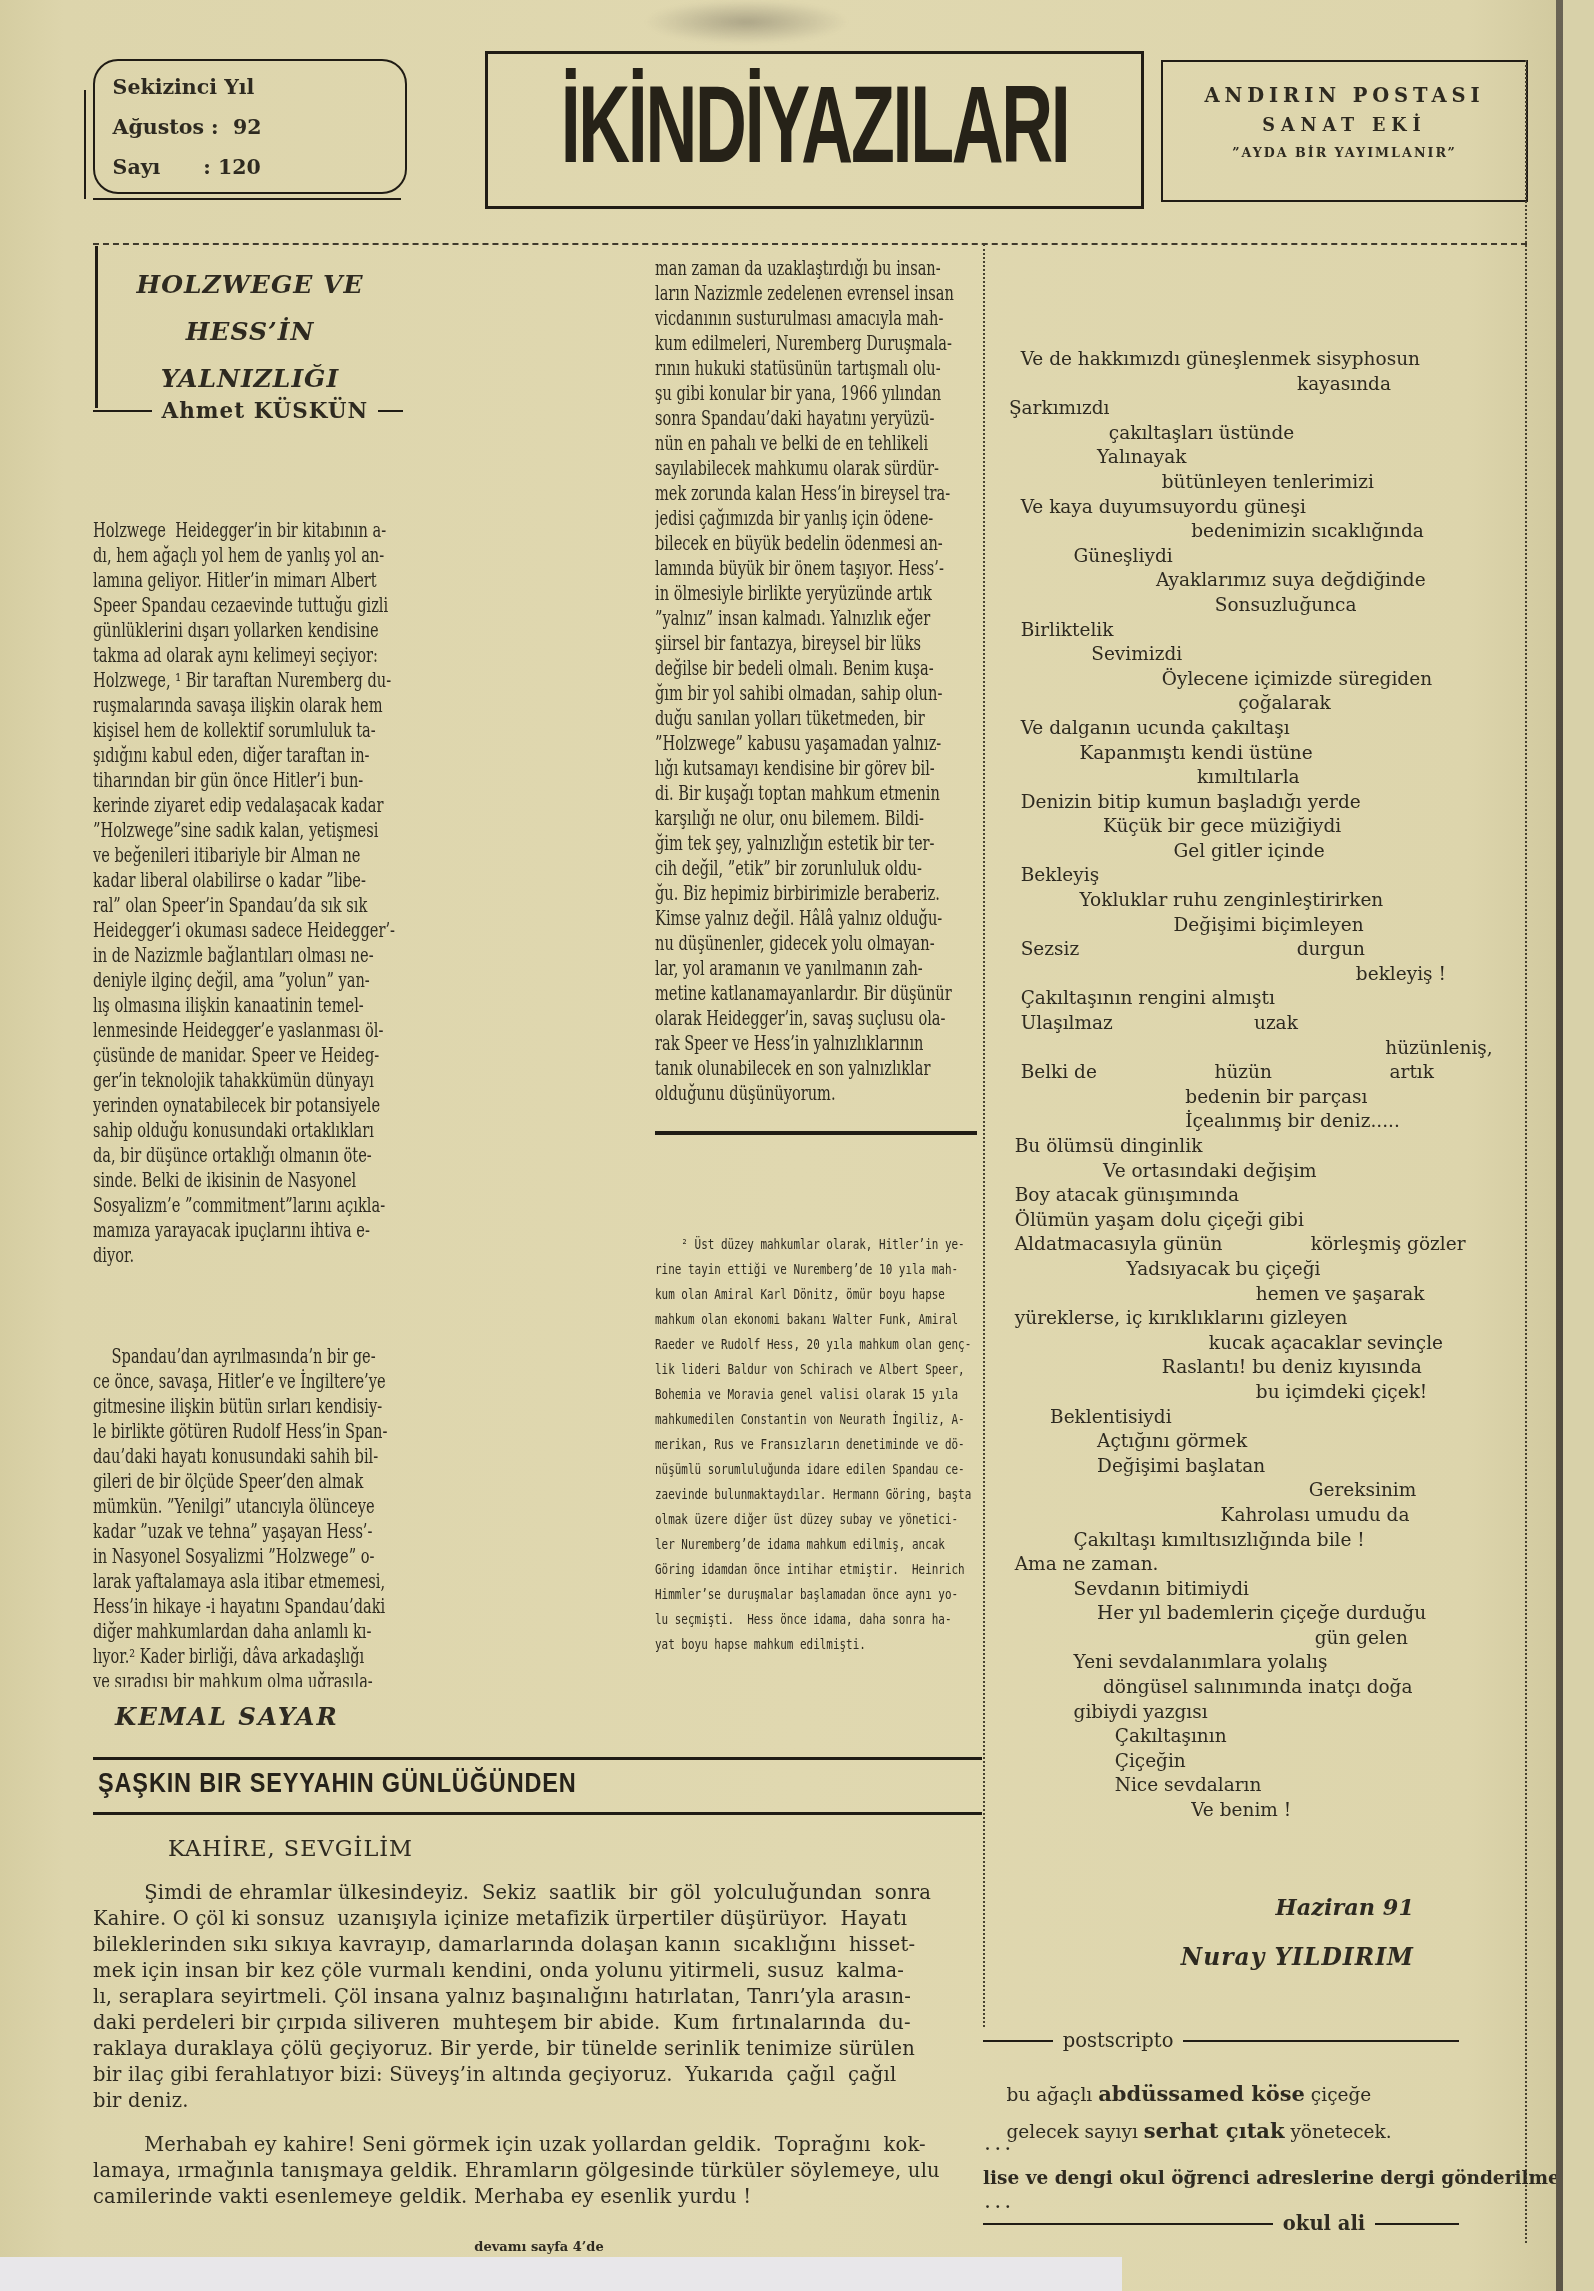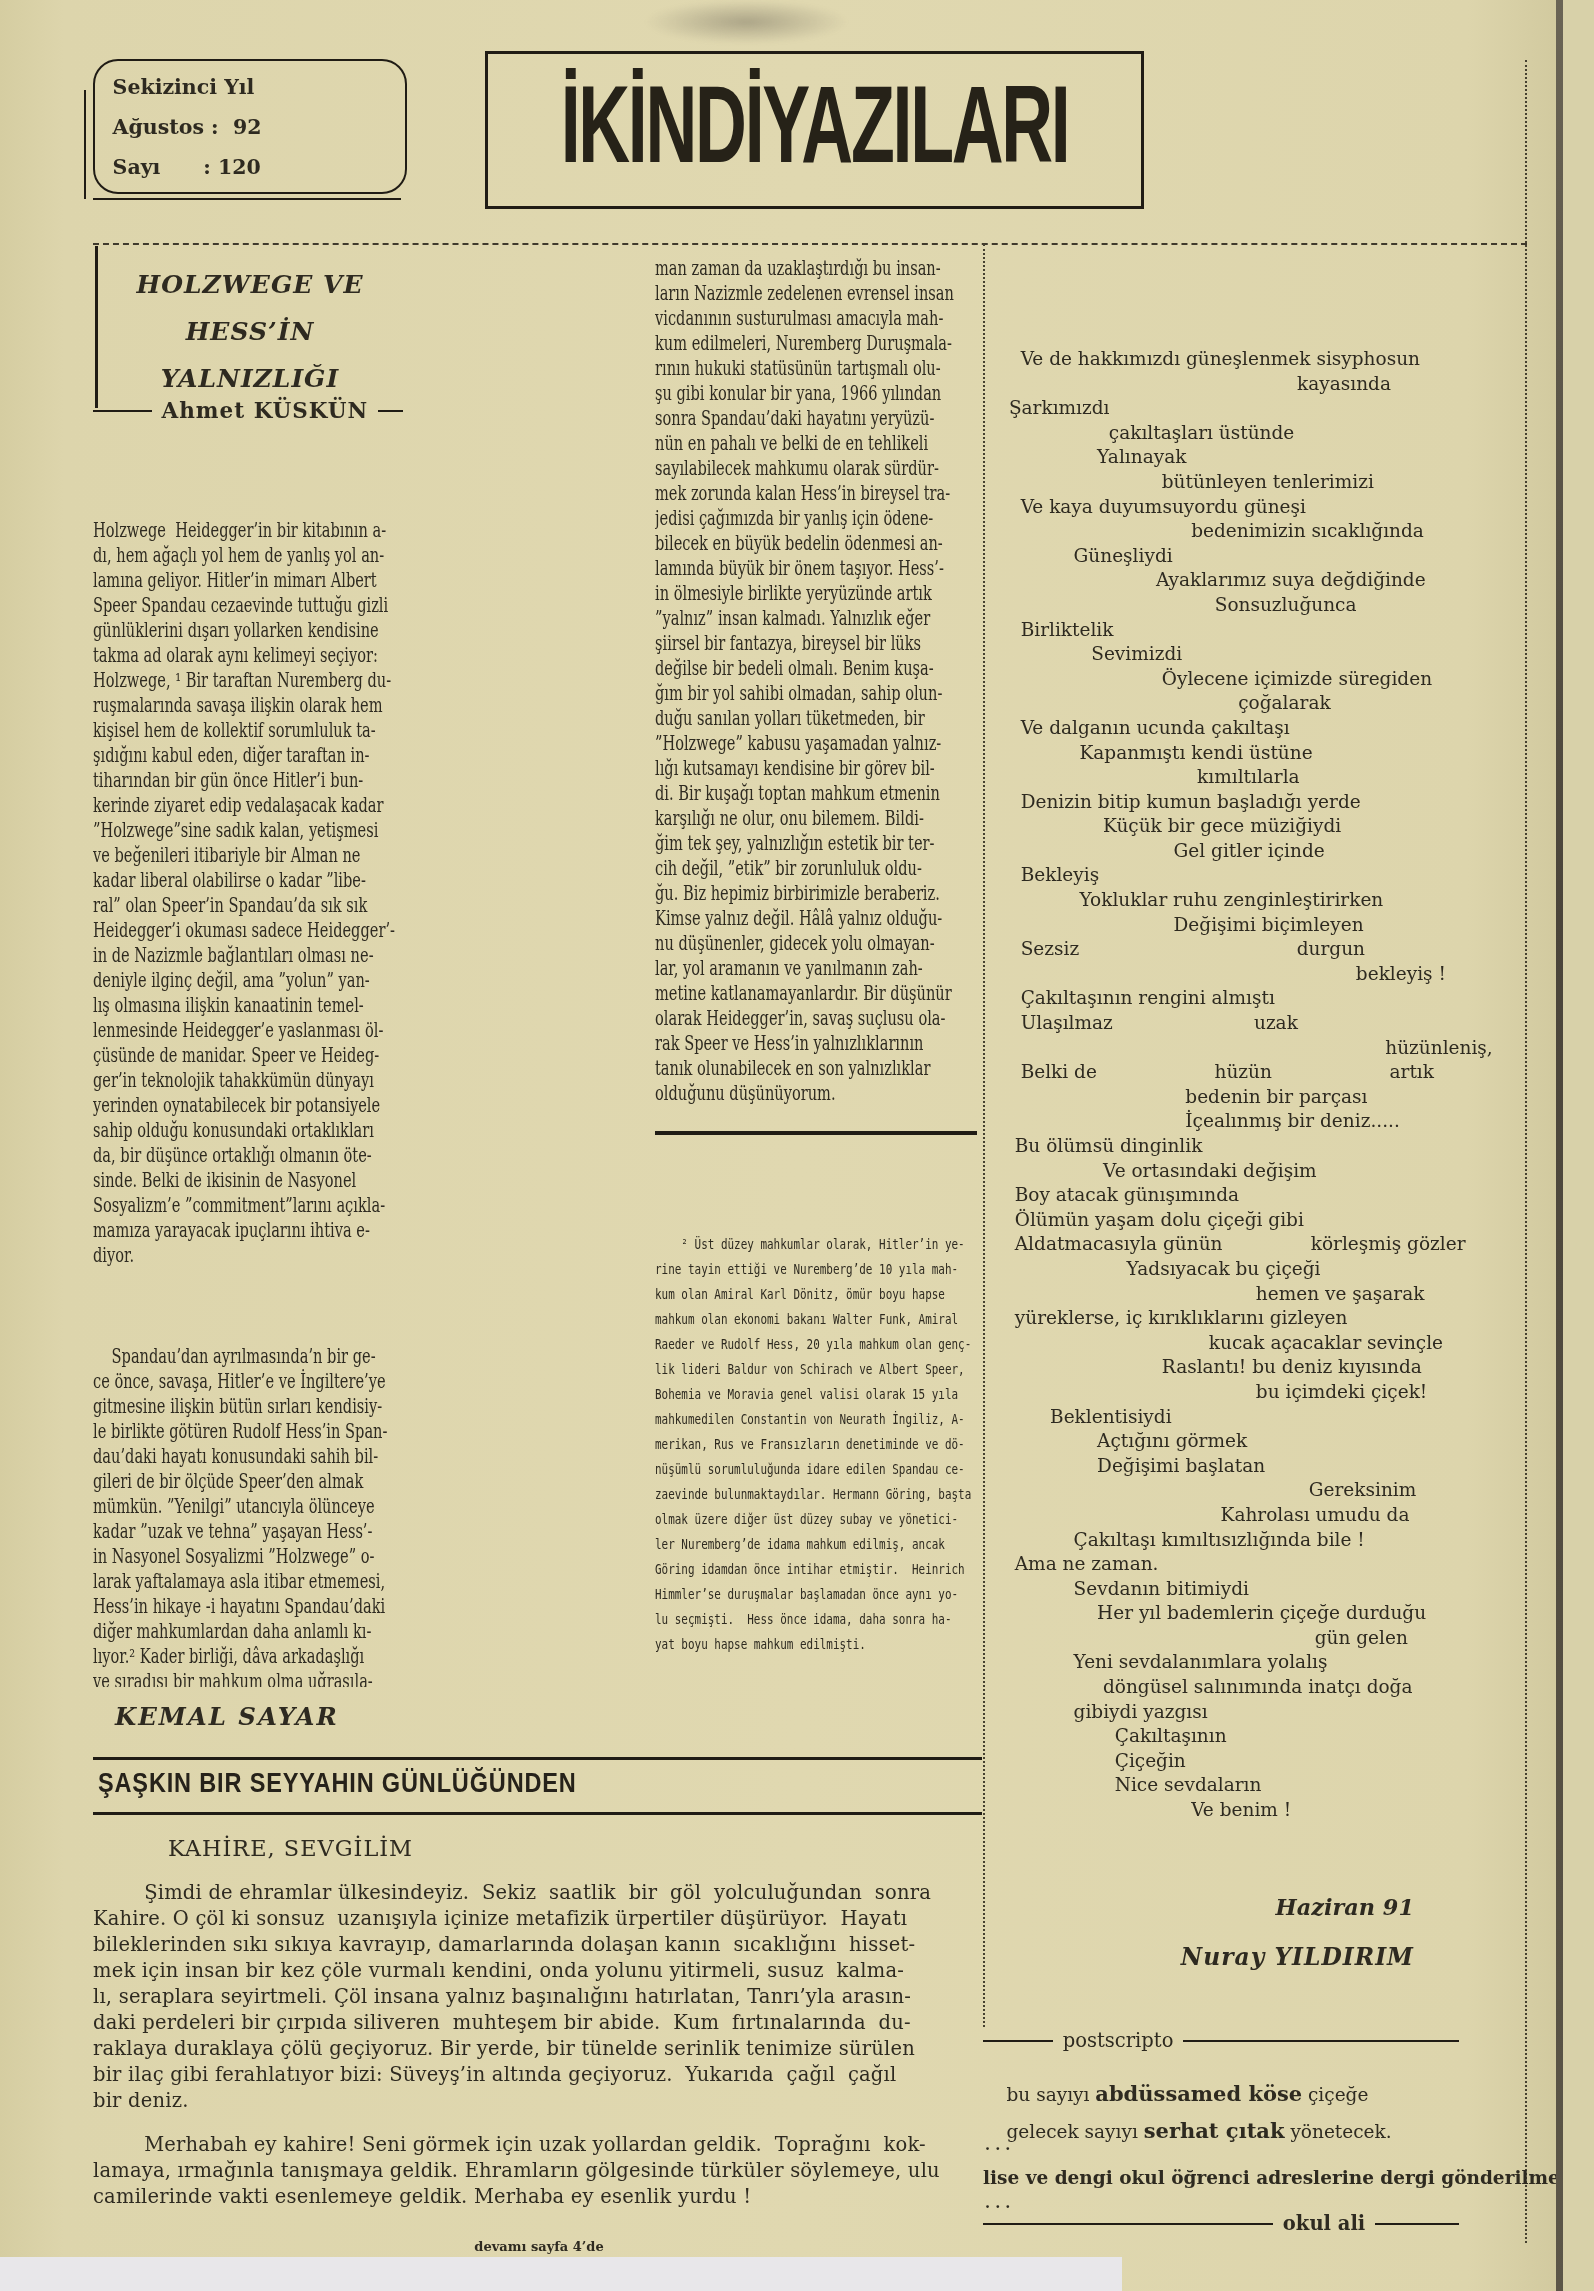--- a/index.html
+++ b/index.html
@@ -62,20 +62,25 @@
   </div>
   <div class="rule" style="left:84px;top:90px;width:2px;height:109px;"></div>
   <div class="rule" style="left:93px;top:198px;width:308px;height:2px;"></div>
 
   <div class="box" style="left:485px;top:51px;width:653px;height:152px;border-width:3.9px;text-align:center;">
     <div style="margin-top:17.6px;">
       <span class="masthead-title">İKİNDİYAZILARI</span>
     </div>
   </div>
 
+  <div class="box" style="left:1161px;top:60px;width:363px;height:138px;text-align:center;">
+    <div class="rb1" style="margin-top:21.5px;">ANDIRIN POSTASI</div>
+    <div class="rb2">SANAT EKİ</div>
+    <div class="rb3">”AYDA BİR YAYIMLANIR”</div>
+  </div>
 
   <div class="dashed-h" style="left:93px;top:243px;width:1434px;"></div>
   <div class="dotted-v" style="left:983px;top:244px;height:1783px;"></div>
   <div class="dotted-v" style="left:1525px;top:60px;height:2183px;"></div>
 
   <div class="rule" style="left:95px;top:246px;width:2.9px;height:162px;"></div>
   <div class="abs a1title" style="left:98px;top:261px;width:304px;">
     <div>HOLZWEGE VE HESS’İN</div>
     <div>YALNIZLIĞI</div>
   </div>
@@ -275,21 +280,21 @@
 lamaya, ırmağınla tanışmaya geldik. Ehramların gölgesinde türküler söylemeye, ulu
 camilerinde vakti esenlemeye geldik. Merhaba ey esenlik yurdu !</div>
   <div class="abs continuation" style="left:93px;top:2239px;width:892px;">devamı sayfa 4’de</div>
 
   <div class="abs ps-row" style="left:983px;top:2029px;width:476px;">
     <div class="ln" style="width:70px;"></div>
     <div class="ps-label">postscripto</div>
     <div class="ln" style="flex:1;"></div>
   </div>
   <div class="abs ps-line" style="left:983px;top:2060px;">
-    <span>bu sayıyı </span><b>abdüssamed köse</b><span> çiçeğe</span>
+    <span>bu ağaçlı </span><b>abdüssamed köse</b><span> çiçeğe</span>
   </div>
   <div class="abs ps-line" style="left:983px;top:2097px;">
     <span>gelecek sayıyı </span><b>serhat çıtak</b><span> yönetecek.</span>
   </div>
   <div class="abs ps-bold" style="left:985px;top:2136px;font-size:14.6px;">. . .</div>
   <div class="abs ps-bold" style="left:983px;top:2167px;">lise ve dengi okul öğrenci adreslerine dergi gönderilmez.</div>
   <div class="abs ps-bold" style="left:985px;top:2194px;font-size:14.6px;">. . .</div>
   <div class="abs ps-row" style="left:983px;top:2212px;width:476px;">
     <div class="ln" style="flex:1;"></div>
     <div class="ps-bold" style="font-size:19.5px;">okul ali</div>

